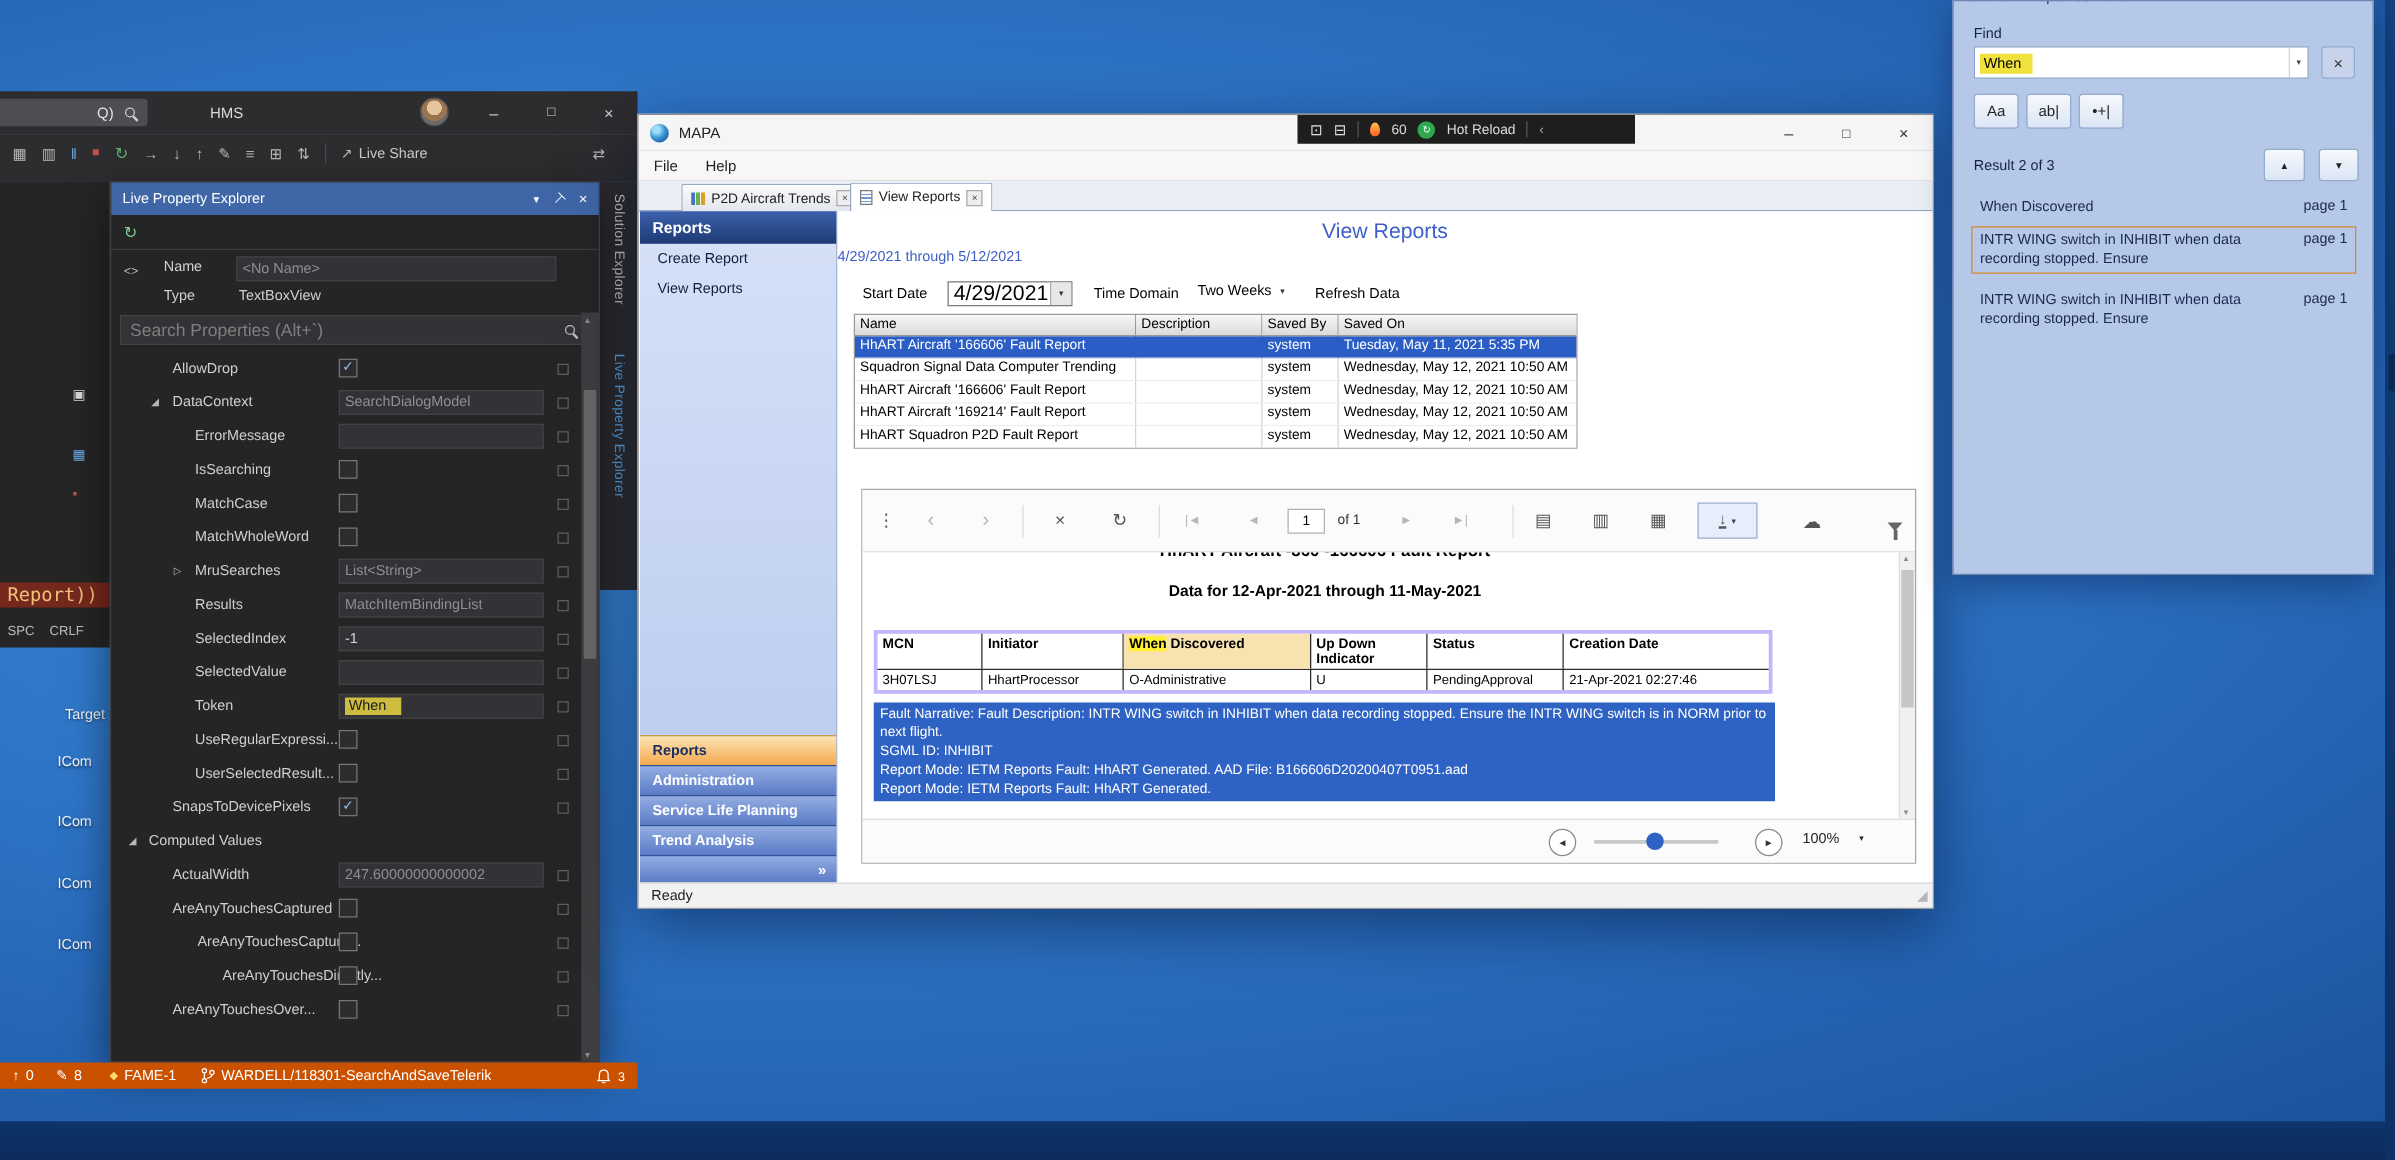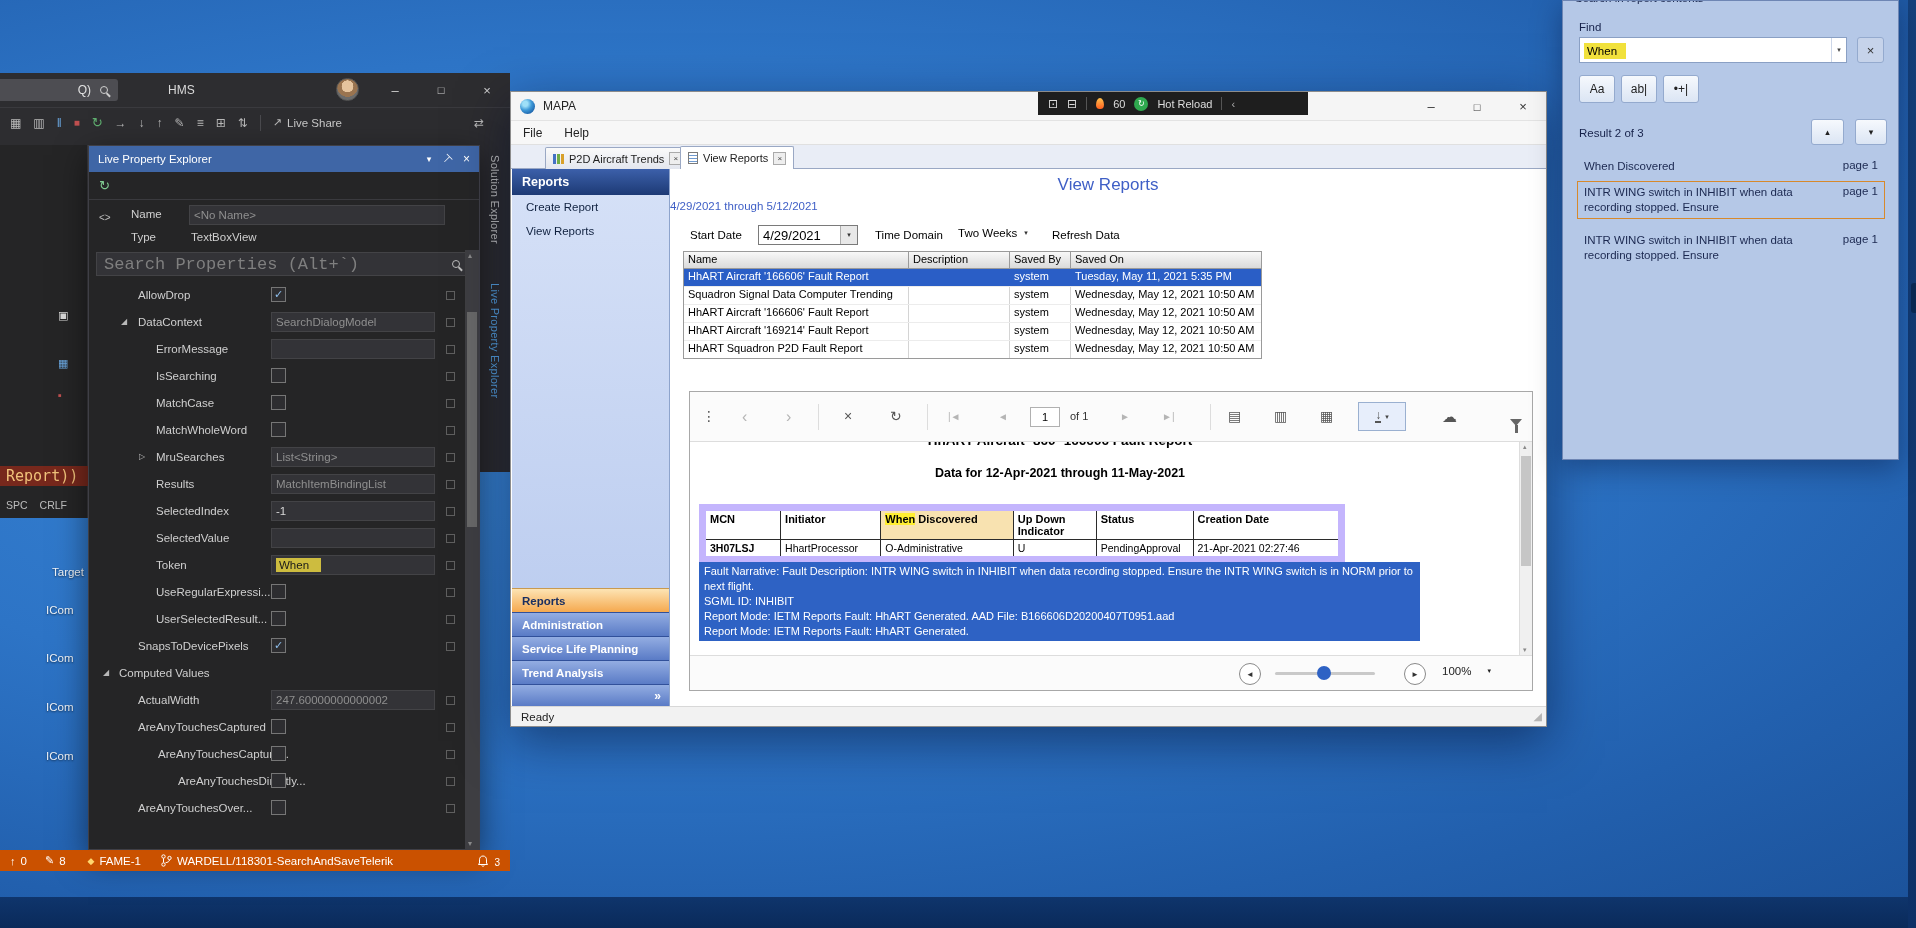--- a/index.html
+++ b/index.html
@@ -148,21 +148,21 @@
     </div>
     <div class="abs flex" style="left:0;top:26px;width:390px;height:28px;border-bottom:1px solid #3a3a3e;padding-left:10px;">
       <span class="ico" style="color:#7fc98f;font-size:13px;">↻</span>
     </div>
     <span class="abs" style="left:10px;top:66px;color:#bdbdbd;font-size:10px;">&lt;&gt;</span>
     <span class="abs" style="left:42px;top:62px;font-size:11.5px;color:#cfcfcf;">Name</span>
     <div class="fld" style="left:100px;top:59px;width:256px;height:20px;"><span>&lt;No Name&gt;</span></div>
     <span class="abs" style="left:42px;top:85px;font-size:11.5px;color:#cfcfcf;">Type</span>
     <span class="abs" style="left:102px;top:85px;font-size:11.5px;color:#cfcfcf;">TextBoxView</span>
     <div class="abs flex" style="left:7px;top:106px;width:372px;height:24px;background:#333337;border:1px solid #434346;padding:0 7px;">
-      <input style="flex: 1 1 0%; background: transparent; border: none; outline: none; color: rgb(200, 200, 200); font-size: 17px; font-family: Liberation Mono, monospace;" placeholder="Search Properties (Alt+`)">
+      <input style="flex: 1 1 0%; background: transparent; border: none; outline: none; color: rgb(200, 200, 200); font-size: 14px; font-family: Liberation Sans, sans-serif;" placeholder="Search Properties (Alt+`)">
       <span class="mag" style="color:#bdbdbd;"></span>
     </div>
 
     <div class="abs" style="left:0;top:136px;width:376px;height:568px;overflow:hidden;">
       <div class="lpe-row">
         <span class="p-name" style="left:49px;">AllowDrop</span>
         <span class="p-check"><span class="mark on"></span></span>
         <span class="p-sq"></span>
       </div>
       <div class="lpe-row">
@@ -370,21 +370,21 @@
           <span style="font-size:12px;">»</span>
         </div>
     </div>
 
     <div style="position:absolute;left:159px;top:77px;width:876px;height:537px;background:#fff;">
       <div style="position:absolute;left:0;top:6px;width:100%;text-align:center;color:#3f5fc6;font-size:17px;"><span>View Reports</span></div>
       <div style="position:absolute;left:0;top:31px;width:100%;text-align:left;color:#3f5fc6;font-size:11.5px;"><span>4/29/2021 through 5/12/2021</span></div>
 
       <span style="position:absolute;left:20px;top:60px;font-size:11.5px;color:#000;">Start Date</span>
       <div style="position:absolute;left:88px;top:56px;width:100px;height:20px;border:1px solid #7a7a7a;background:#fff;display:flex;align-items:center;">
-        <span style="flex:1;padding-left:4px;font-size:13px;color:#000;">4/29/2021</span>
+        <span style="flex:1;padding-left:4px;font-size:17px;color:#000;">4/29/2021</span>
         <span style="width:17px;height:18px;background:#e8e8e8;border-left:1px solid #adadad;font-size:7px;display:flex;align-items:center;justify-content:center;color:#333;">
             <span>▾</span>
           </span>
       </div>
       <span style="position:absolute;left:205px;top:60px;font-size:11.5px;color:#000;">Time Domain</span>
       <div style="position:absolute;left:288px;top:58px;display:flex;align-items:center;gap:7px;font-size:11.5px;color:#000;text-align:right;">
         <span>Two Weeks</span>
         <span style="font-size:7px;color:#333;"><span>▾</span></span>
       </div>
       <span style="position:absolute;left:382px;top:60px;font-size:11.5px;color:#000;">Refresh Data</span>
@@ -454,33 +454,33 @@
           <span class="vt-ico" style="left:752px;font-size:15px;">☁</span>
           <span class="funnel abs" style="left:820px;top:20px;"></span>
         </div>
 
         <div style="position:absolute;left:0;top:50px;width:829px;height:213px;background:#fff;overflow:hidden;">
           <div style="position:absolute;left:0;top:0;width:740px;height:9px;overflow:hidden;text-align:center;">
             <div style="margin-top:-9px;font-weight:bold;font-size:13.5px;color:#000;"><span>HhART Aircraft -860 -166606  Fault Report</span></div>
           </div>
           <div style="position:absolute;left:0;top:24px;width:740px;text-align:center;font-weight:bold;font-size:12.5px;color:#000;"><span>Data for 12-Apr-2021 through 11-May-2021</span></div>
 
-          <div style="position:absolute;left:9px;top:62px;width:646px;border:7px solid #c4b5fd;">
+          <div style="position:absolute;left:9px;top:62px;width:719px;border:3px solid #c4b5fd;">
             <div style="display:flex;border-bottom:1px solid #2b2b2b;">
               <div class="rt-cell rt-head" style="width:85px;"><span>MCN</span></div>
               <div class="rt-cell rt-head" style="width:114px;"><span>Initiator</span></div>
               <div class="rt-cell rt-head" style="width:151px;background:#f8e2b0;">
                 <span style="background:#ffee32;">When</span><span> Discovered</span>
               </div>
               <div class="rt-cell rt-head" style="width:94px;"><span>Up Down Indicator</span></div>
               <div class="rt-cell rt-head" style="width:110px;"><span>Status</span></div>
               <div class="rt-cell rt-head" style="width:165px;border-right:none;"><span>Creation Date</span></div>
             </div>
             <div style="display:flex;">
-              <div class="rt-cell" style="width:85px;font-weight:bold;"><span>3H07LSJ</span></div>
+              <div class="rt-cell" style="width:85px;"><span>3H07LSJ</span></div>
               <div class="rt-cell" style="width:114px;"><span>HhartProcessor</span></div>
               <div class="rt-cell" style="width:151px;"><span>O-Administrative</span></div>
               <div class="rt-cell" style="width:94px;"><span>U</span></div>
               <div class="rt-cell" style="width:110px;"><span>PendingApproval</span></div>
               <div class="rt-cell" style="width:165px;border-right:none;"><span>21-Apr-2021 02:27:46</span></div>
             </div>
           </div>
 
           <div style="position:absolute;left:9px;top:120px;width:721px;background:#2e62c4;color:#fff;font-size:11px;line-height:15px;padding:2px 5px;">
             <div>Fault Narrative: Fault Description: INTR WING switch in INHIBIT when data recording stopped. Ensure the INTR WING switch is in NORM prior to next flight.</div>

